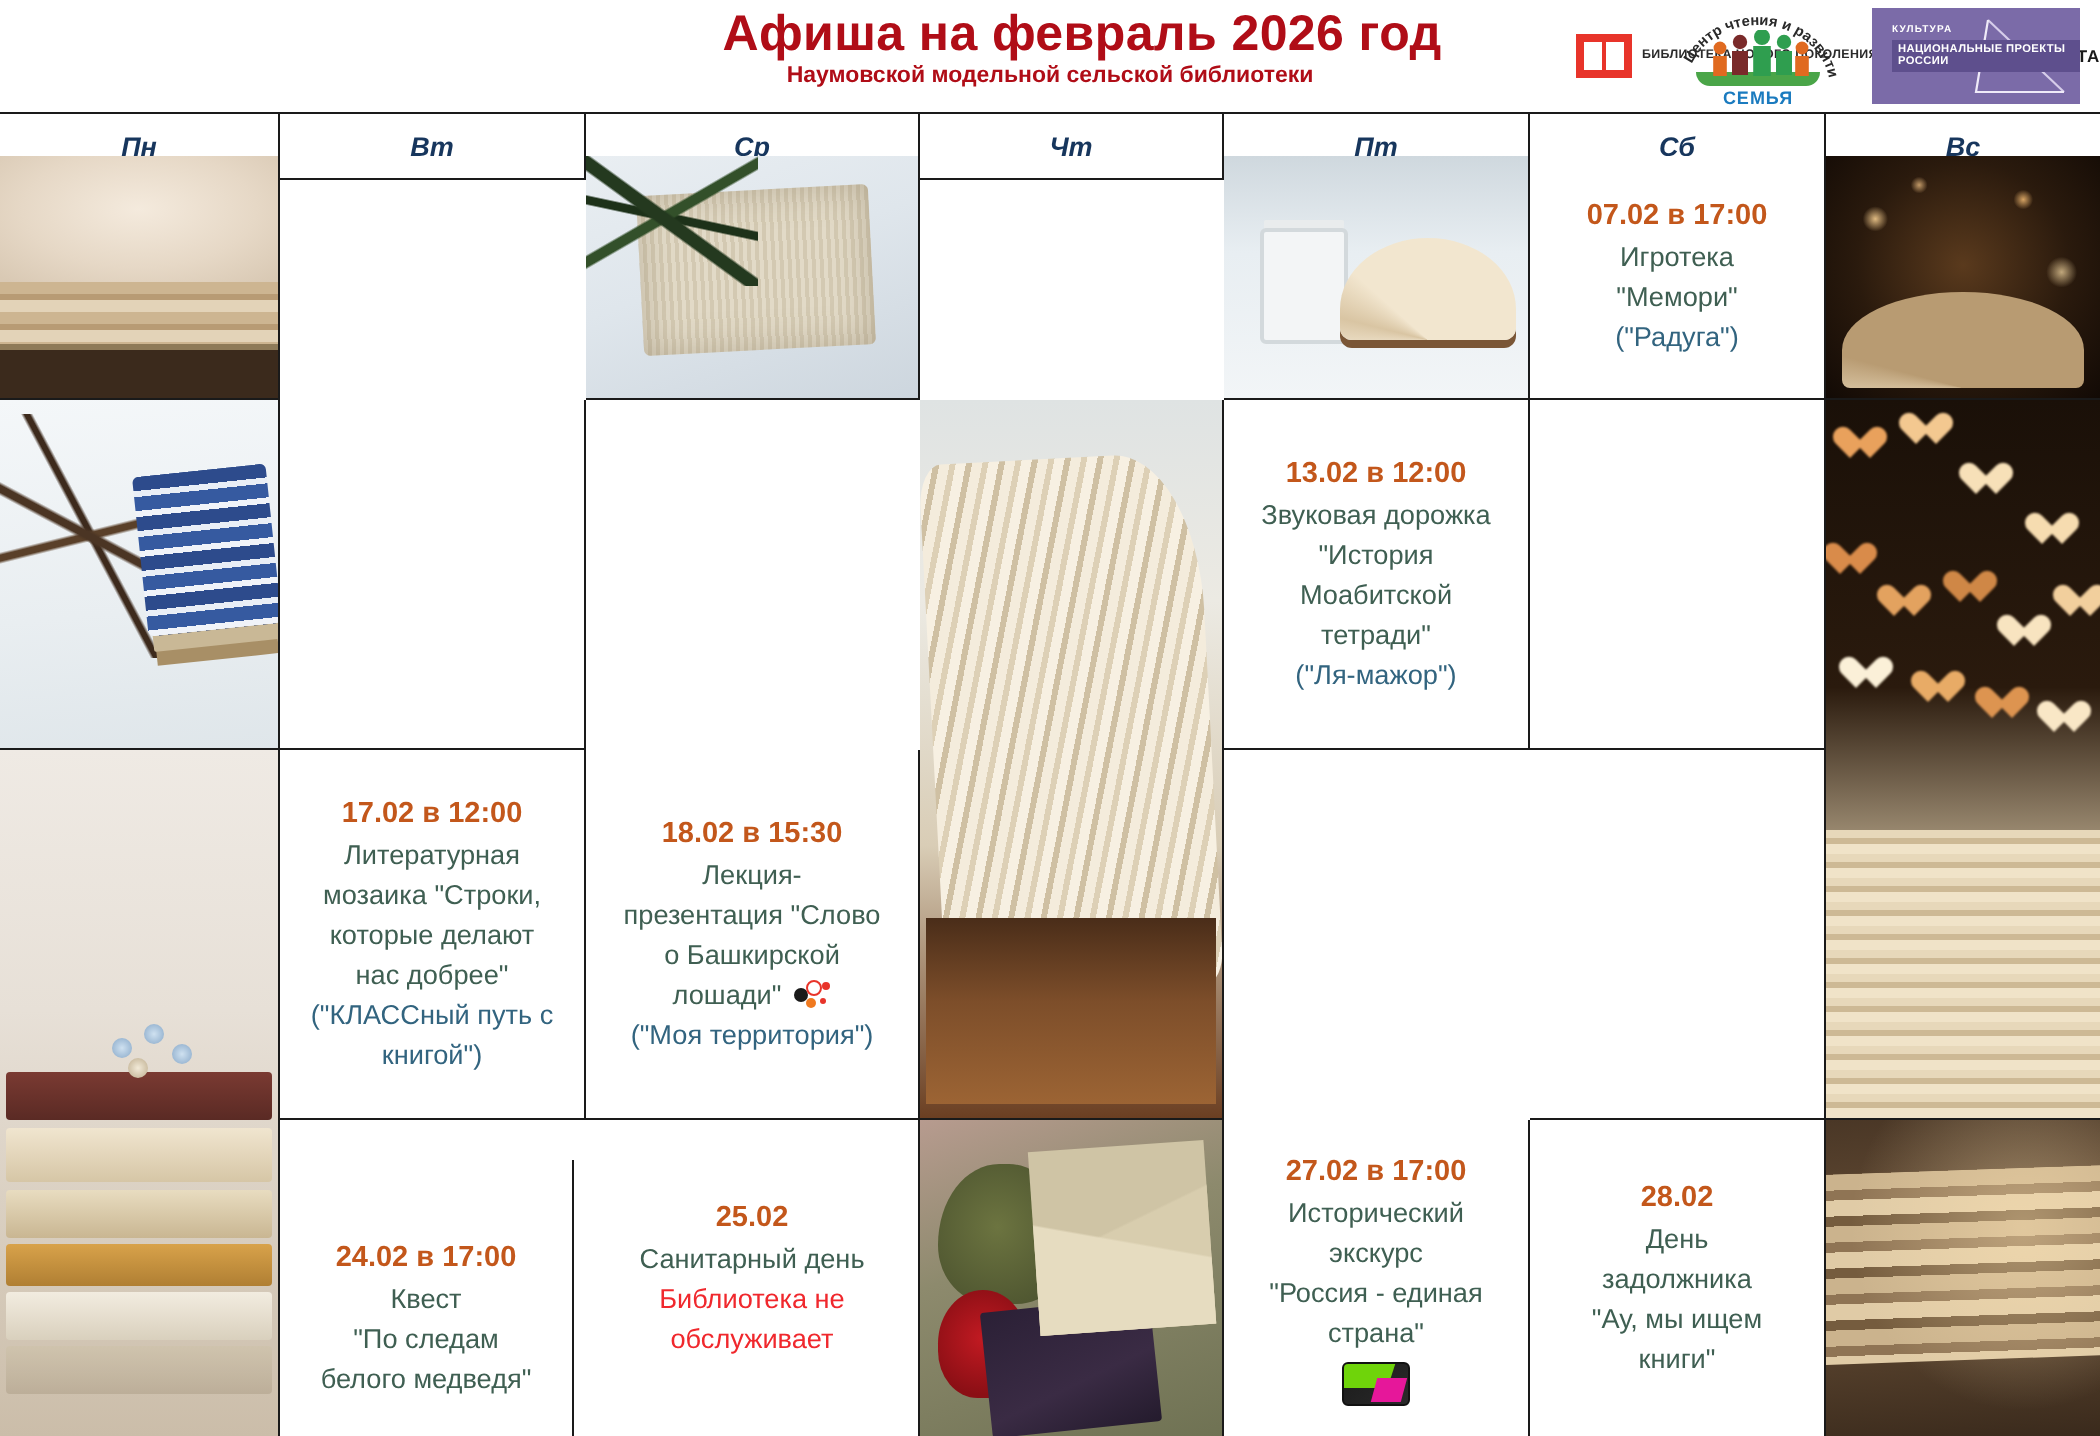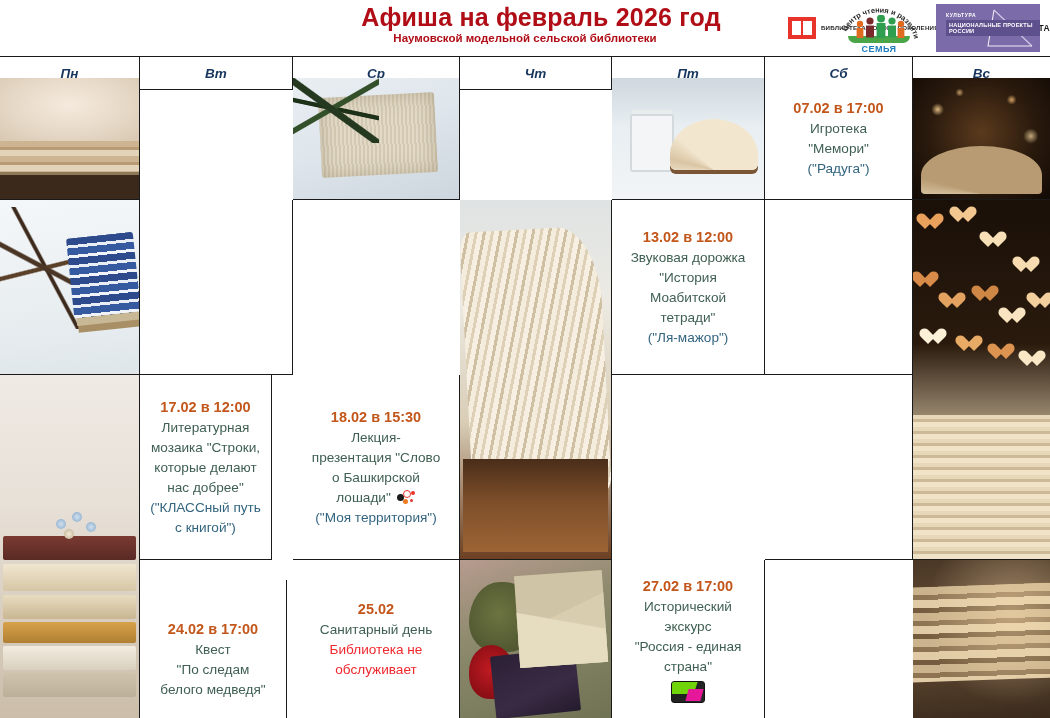--- a/index.html
+++ b/index.html
@@ -553,21 +553,21 @@
         <span class="bk" style="top:72%; height:6%;  background:linear-gradient(180deg,#d8a24a,#b07f33)"></span>
         <span class="bk" style="top:79%; height:7%;  background:linear-gradient(180deg,#f2ece0,#d9d0bd)"></span>
         <span class="bk" style="top:87%; height:7%;  background:linear-gradient(180deg,#cfc3ad,#a8998177)"></span>
         <span class="flower" style="left:40%; top:42%"></span>
         <span class="flower" style="left:52%; top:40%"></span>
         <span class="flower" style="left:62%; top:43%"></span>
         <span class="flower" style="left:46%; top:45%; background:radial-gradient(circle,#f2ead8,#cdbfa4 70%)"></span>
       </div>
     </div>
 
-    <div class="cell" style="left:140px;top:297px;width:132px;height:185px">
+    <div class="cell" style="left:140px;top:297px;width:153px;height:185px">
       <div class="ev">
         <div class="ev-date">17.02 в 12:00</div>
         <div class="ev-title">Литературная</div>
         <div class="ev-title">мозаика  "Строки,</div>
         <div class="ev-title">которые делают</div>
         <div class="ev-title">нас добрее"</div>
         <div class="ev-club">("КЛАССный путь с книгой")</div>
       </div>
     </div>
 
@@ -625,19 +625,28 @@
         <div class="ev-title">Исторический</div>
         <div class="ev-title">экскурс</div>
         <div class="ev-title">"Россия - единая</div>
         <div class="ev-title">страна"</div>
         <div class="ev-badges">
           <span class="badge-pushkin"></span>
         </div>
       </div>
     </div>
 
+    <div class="cell no-bb" style="left:765px;top:482px;width:148px;height:158px">
+      <div class="ev">
+        <div class="ev-date">28.02</div>
+        <div class="ev-title">День</div>
+        <div class="ev-title">задолжника</div>
+        <div class="ev-title">"Ау, мы ищем</div>
+        <div class="ev-title">книги"</div>
+      </div>
+    </div>
 
     <div class="cell no-rb no-bb" style="left:913px;top:482px;width:137px;height:158px">
       <div class="photo ph-warmbooks"></div>
     </div>
 
   </div>
 </div>
 
 </body></html>

